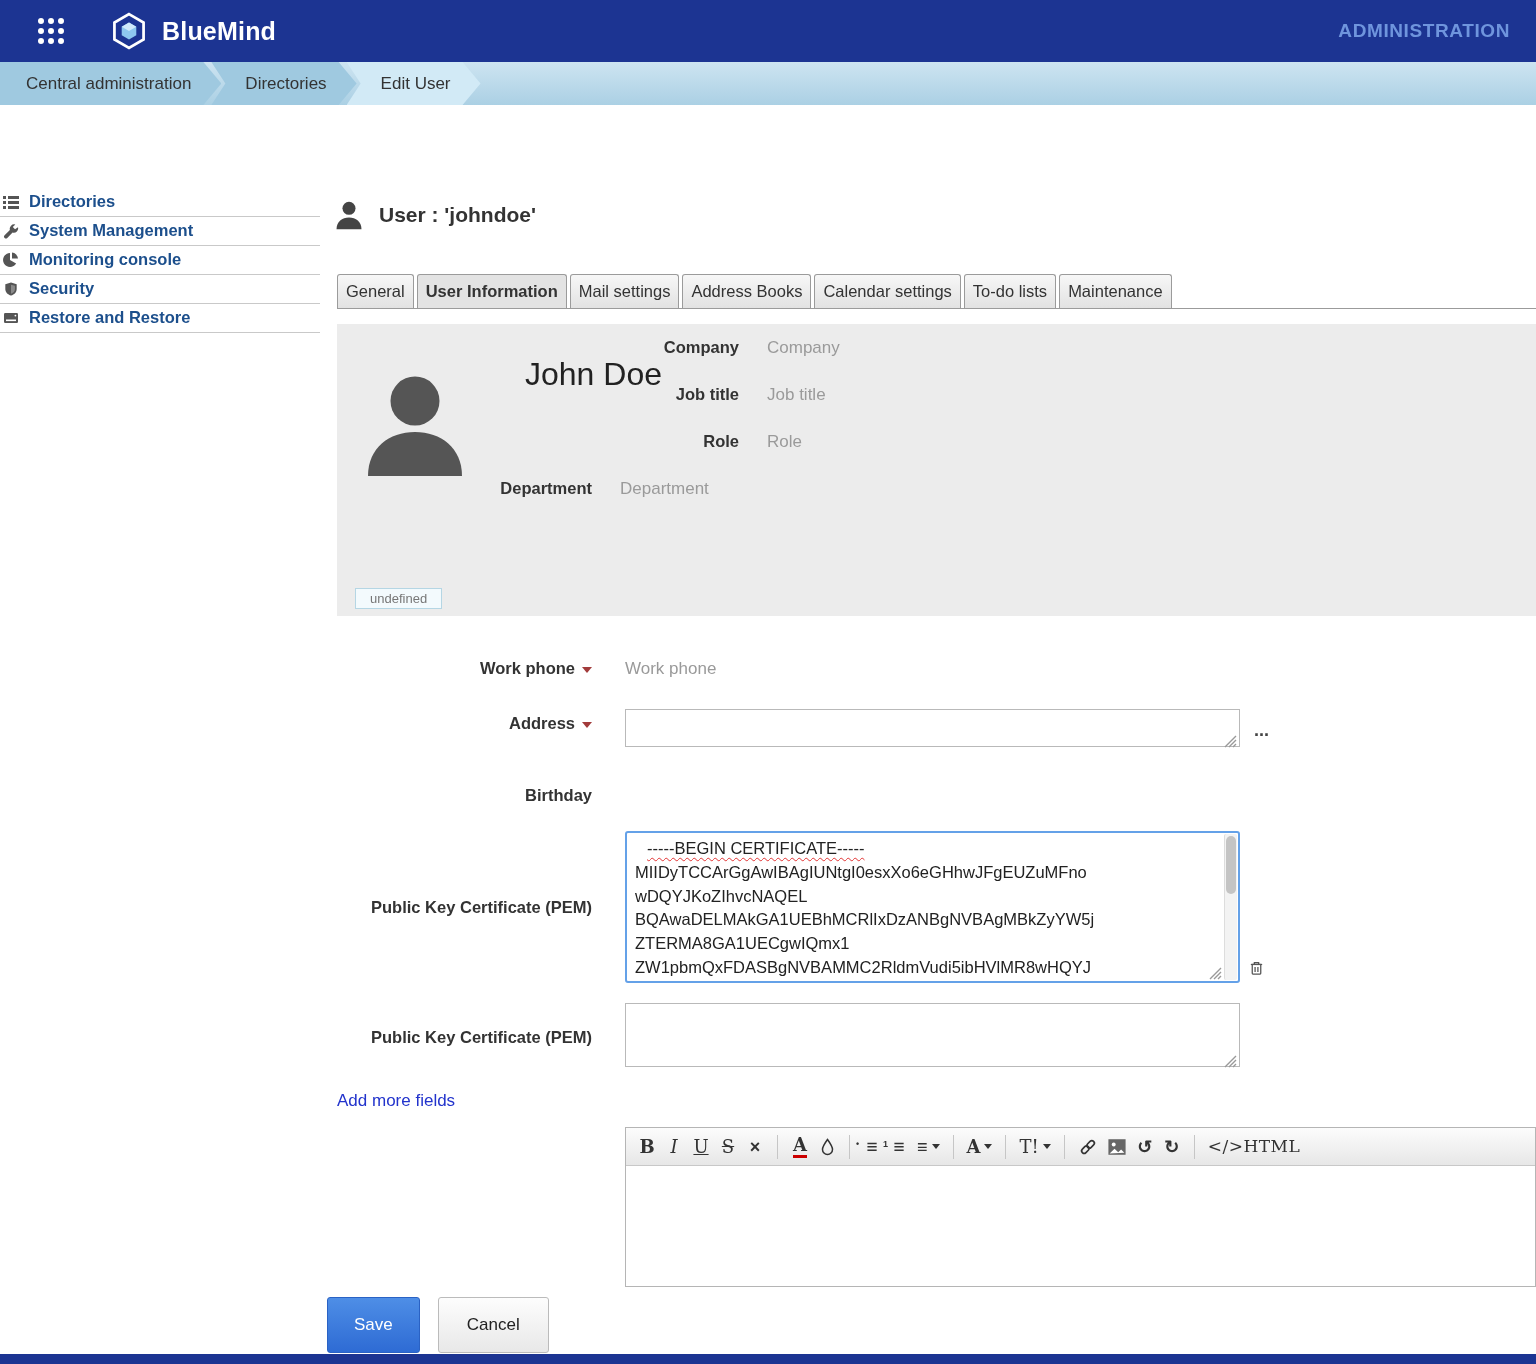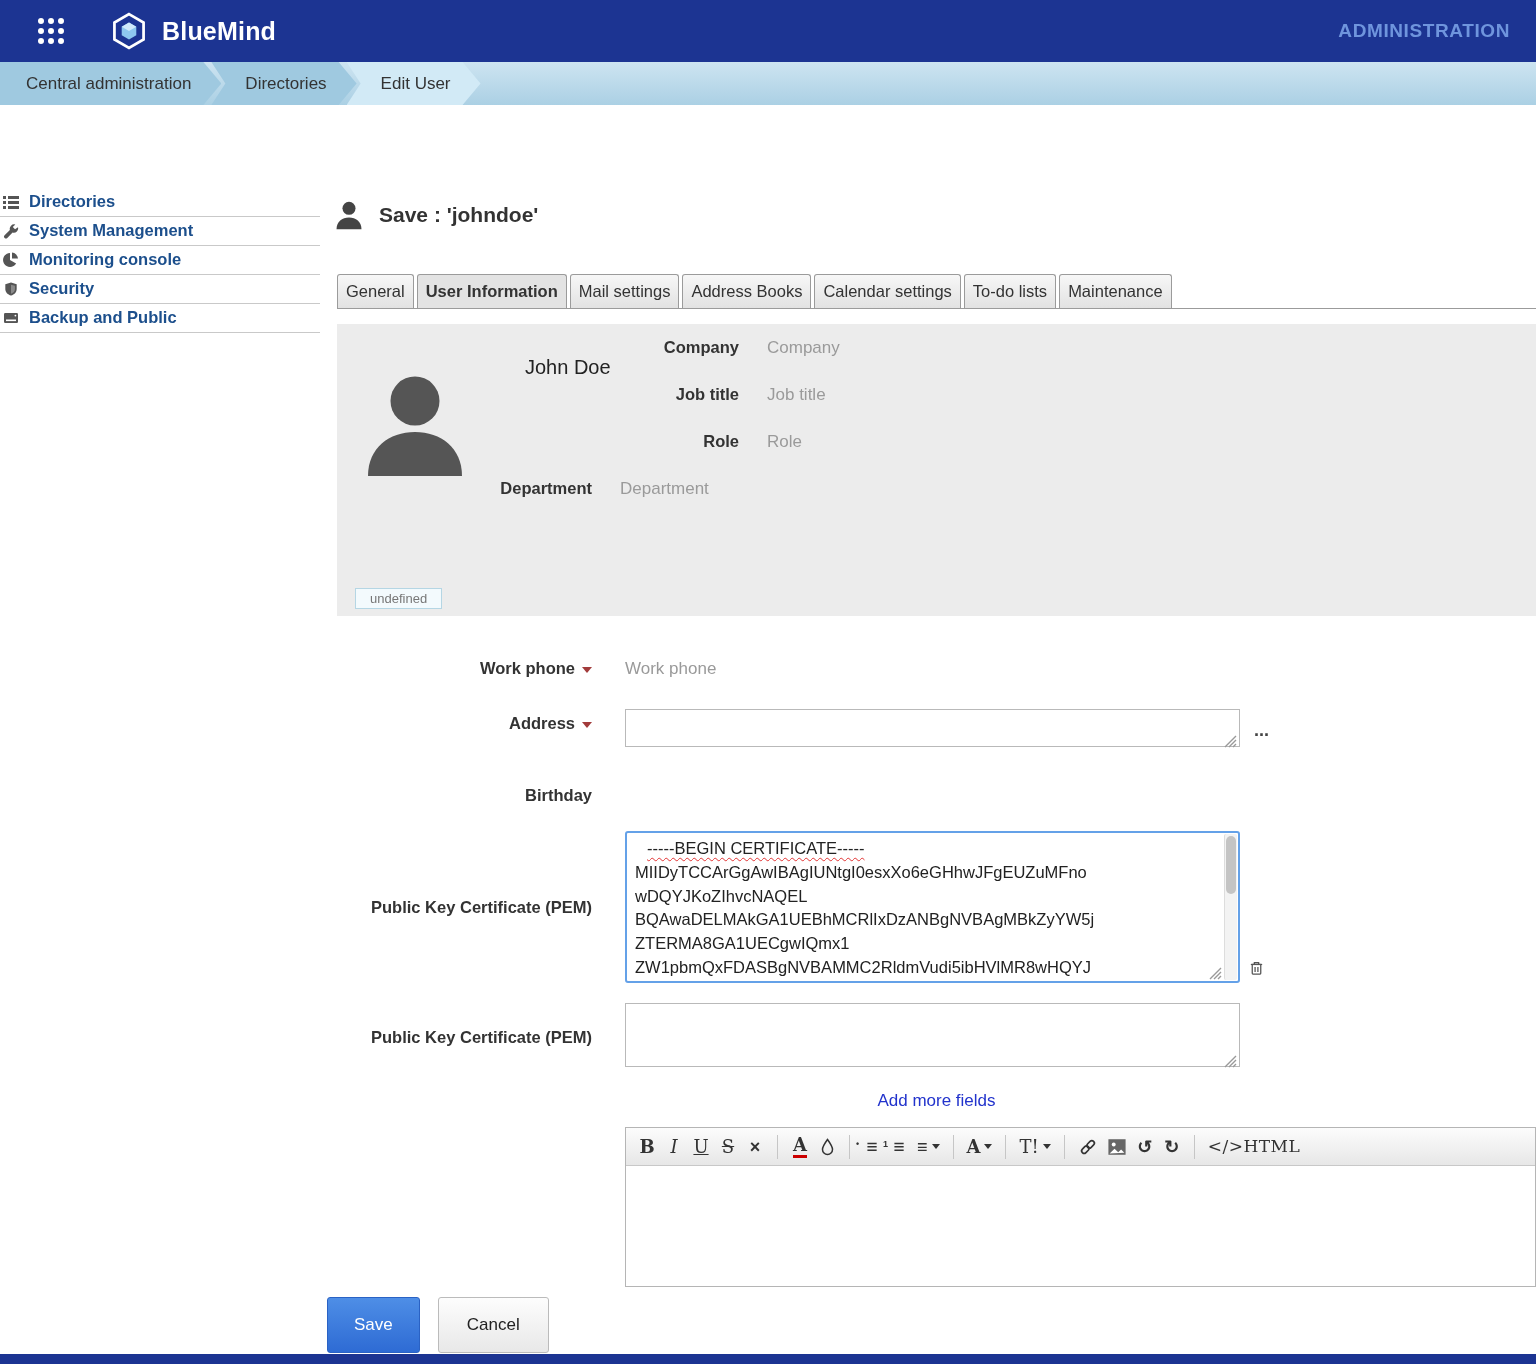--- a/index.html
+++ b/index.html
@@ -29,21 +29,21 @@
   .title-row{display:flex;align-items:center;gap:13px;margin:10px 0 0 5px;}
   .title-row h1{font-size:21px;font-weight:bold;color:#333;}
   .user-glyph{width:34px;height:34px;}
   
   .tabs{display:flex;gap:3px;margin:42px 0 0 10px;border-bottom:1px solid #9b9b9b;align-items:flex-end;padding-right:10px;}
   .tab{padding:7px 8px;font-size:16.5px;background:linear-gradient(#f7f7f7,#e2e2e2);border:1px solid #9b9b9b;border-bottom:none;border-radius:3px 3px 0 0;cursor:pointer;white-space:nowrap;}
   .tab.active{font-weight:bold;background:#e3e3e3;}
   
   .panel{position:relative;margin:15px 0 0 10px;background:#ececec;height:292px;}
   .avatar{position:absolute;left:18px;top:38px;width:120px;height:122px;}
-  .p-name{position:absolute;left:188px;top:32px;font-size:20px;color:#222;}
+  .p-name{position:absolute;left:188px;top:32px;font-size:32px;color:#222;}
   .p-fields{}
   .p-row{display:flex;align-items:center;height:47px;}
   .p-label{width:430px;text-align:right;padding-right:28px;font-weight:bold;font-size:16.5px;color:#333;flex:none;}
   .p-row.dept .p-label{width:283px;}
   .p-row input{border:none;background:transparent;font-size:17px;color:#555;width:280px;outline:none;}
   input::placeholder, textarea::placeholder{color:#9a9a9a;opacity:1;}
   .badge{position:absolute;left:18px;bottom:7px;font-size:13px;color:#777;background:#f3fafd;border:1px solid #b5d6e4;padding:2px 14px;cursor:pointer;text-align:right;}
   
   .form{margin:38px 0 0 10px;}
   .f-row{display:flex;margin-bottom:30px;}
@@ -58,21 +58,21 @@
   .grip{position:absolute;right:3px;bottom:3px;width:13px;height:13px;cursor:nwse-resize;}
   .more-dots{margin-left:14px;align-self:center;font-size:18px;font-weight:bold;color:#444;cursor:pointer;}
   .birthday-row{margin-bottom:24px;height:26px;}
   
   .cert-wrap{position:relative;width:615px;}
   .certbox{width:615px;height:152px;border:2px solid #64a1e8;border-radius:3px;background:#fff;font-size:16.5px;line-height:1.44;padding:4px 26px 4px 8px;overflow:hidden;white-space:pre-wrap;word-break:break-all;color:#222;cursor:text;}
   .misspell{text-decoration:underline;text-decoration-style:wavy;text-decoration-color:#e23333;text-decoration-thickness:1px;text-underline-offset:3px;margin-left:12px;}
   .fake-scroll{position:absolute;top:3px;bottom:3px;right:3px;width:13px;background:#f3f3f3;border-left:1px solid #ddd;border-radius:2px;}
   .fake-thumb{position:absolute;top:2px;left:1px;width:10px;height:58px;background:#c4c4c4;border-radius:6px;cursor:pointer;}
   .trash{align-self:flex-end;margin:0 0 6px 8px;cursor:pointer;width:17px;height:18px;}
-  .addmore{margin:0 0 12px 10px;text-align:center;}
+  .addmore{margin:0 0 12px 10px;}
   .addmore a{color:#2233cc;font-size:17px;text-decoration:none;cursor:pointer;}
   
   .editor{margin:16px 0 0 298px;border:1px solid #b5b5b5;}
   .toolbar{display:flex;align-items:center;gap:9px;padding:5px 12px;background:linear-gradient(#fcfcfc,#e7e7e7);border-bottom:1px solid #c8c8c8;height:38px;}
   .tb{font-size:18px;color:#333;cursor:pointer;min-width:18px;text-align:center;display:inline-flex;align-items:center;justify-content:center;line-height:1;}
   .tb.serif{font-family:"DejaVu Serif",serif;}
   .tb.b{font-weight:bold;}
   .tb.i{font-style:italic;}
   .tb.u{text-decoration:underline;}
   .tb.s{text-decoration:line-through;}
@@ -174,32 +174,32 @@
     <span>Security</span>
   </div>
   <div class="sb-item">
     <span class="sb-icon">
       <svg width="16" height="16" viewBox="0 0 16 16">
         <rect x="1" y="3" width="14" height="10" rx="1.2" fill="#555"></rect>
         <rect x="3" y="9.5" width="10" height="1.6" fill="#fff"></rect>
         <circle cx="12.4" cy="5.6" r="0.9" fill="#fff"></circle>
       </svg>
     </span>
-    <span>Backup and Public</span>
+    <span>Restore and Restore</span>
   </div>
 </div>
 
 <div class="main">
 
   <div class="title-row">
     <svg class="user-glyph" viewBox="0 0 24 24" fill="#444">
       <circle cx="12" cy="7.3" r="4.6"></circle>
       <path d="M3.2 22 c0-5.2 3.9-8.2 8.8-8.2 s8.8 3 8.8 8.2 z"></path>
     </svg>
-    <h1>Save : 'johndoe'</h1>
+    <h1>User : 'johndoe'</h1>
   </div>
 
   <div class="tabs">
     <div class="tab">General</div>
     <div class="tab active">User Information</div>
     <div class="tab">Mail settings</div>
     <div class="tab">Address Books</div>
     <div class="tab">Calendar settings</div>
     <div class="tab">To-do lists</div>
     <div class="tab">Maintenance</div>

